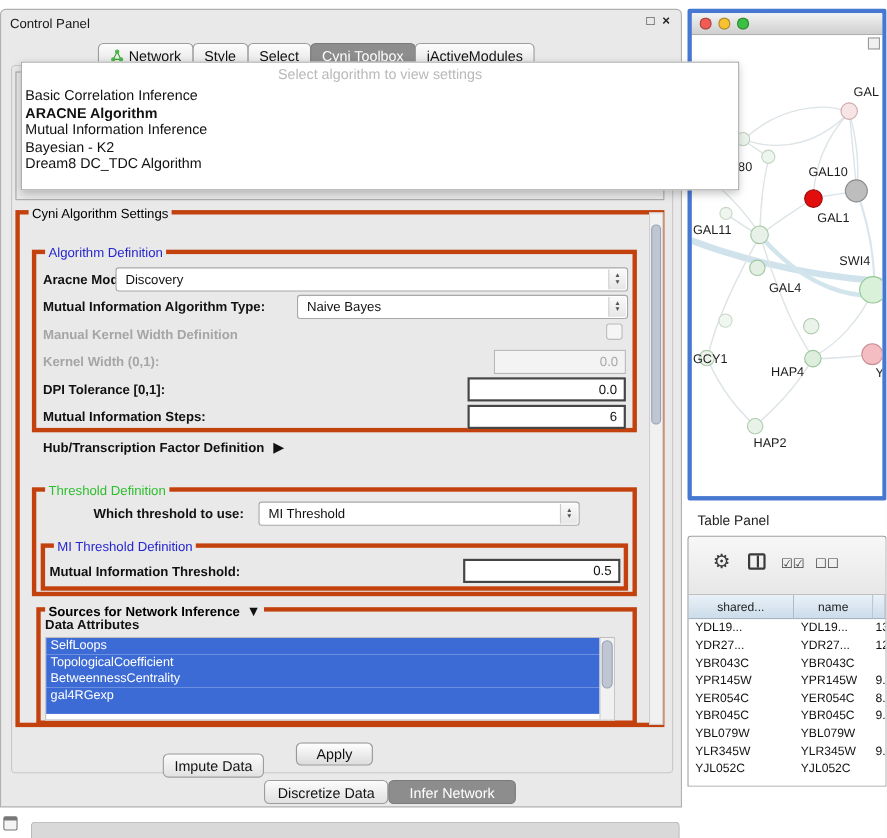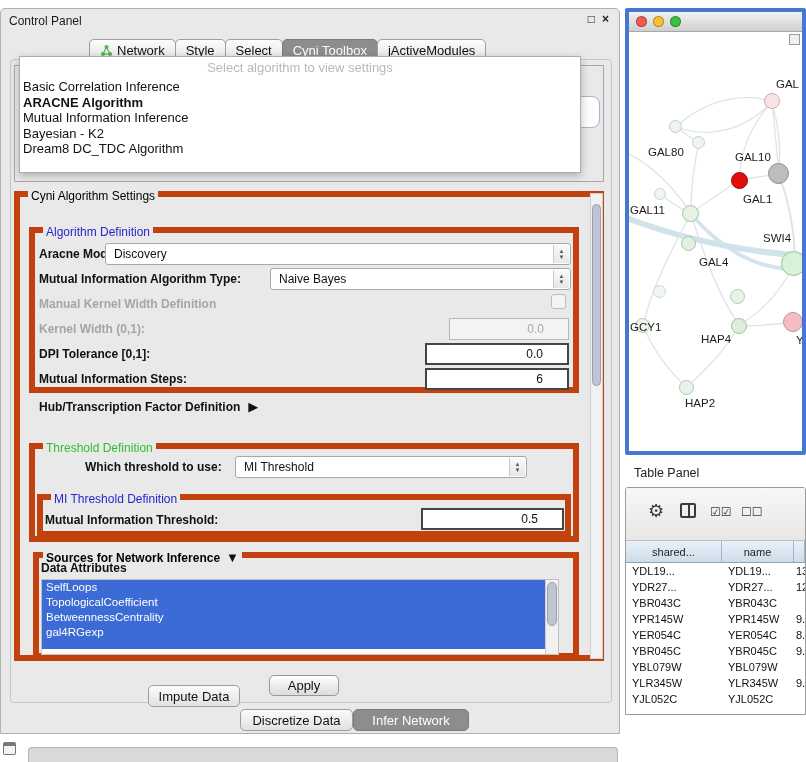--- a/index.html
+++ b/index.html
@@ -7,34 +7,34 @@
   .cpanel{position:absolute;left:0;top:8px;width:620px;height:726px;background:#e9e9e9;border:1px solid #b0b0b0;border-radius:5px 5px 0 0}
   .cp-title{position:absolute;left:8px;top:5px;font-size:12px;color:#1a1a1a}
   .winbtns{position:absolute;right:10px;top:3px;display:flex;gap:7px;font-size:12px;color:#222}
   .winbtns span{cursor:default}
   .inner-frame{position:absolute;left:9px;top:50px;width:602px;height:644px;border:1px solid #c6c6c6;border-radius:4px;background:#e9e9e9}
   .tabs{position:absolute;left:88px;top:30px;display:flex}
   .tab{display:flex;align-items:center;gap:4px;padding:3px 10px;font-size:13px;color:#111;background:linear-gradient(#fcfcfc,#e4e4e4);border:1px solid #9d9d9d;border-radius:5px 5px 0 0;margin-right:-1px;height:22px}
   .tab.selected{background:#8d8d8d;color:#fff;border-color:#7a7a7a}
   .ghost-group{position:absolute;left:13px;top:56px;width:590px;height:117px;border:1px solid #a8a8a8;z-index:1}
   .ghost-field{position:absolute;left:561px;top:87px;width:38px;height:32px;border:1px solid #a0b6d2;border-radius:8px;background:#fdfdfd;z-index:1}
-  .dropdown{position:absolute;left:18px;top:47px;width:562px;height:117px;background:#fff;border:1px solid #adadad;box-shadow:0 3px 8px rgba(0,0,0,.25);z-index:40;font-size:13px}
+  .dropdown{position:absolute;left:18px;top:47px;width:653px;height:117px;background:#fff;border:1px solid #adadad;box-shadow:0 3px 8px rgba(0,0,0,.25);z-index:40;font-size:13px}
   .dd-ph{color:#b9b9b9;text-align:center;padding-top:3px;height:22px}
   .dd-item{height:15.5px;line-height:15.5px;padding-left:3px;white-space:nowrap;color:#111}
   .dd-item.sel{font-weight:bold}
-  .group{position:absolute;border:6px solid #c2410c}
+  .group{position:absolute;border:4px solid #c2410c}
   .group-label{position:absolute;top:-8px;left:8px;background:#e9e9e9;padding:0 3px;font-size:12px;white-space:nowrap}
   .blue{color:#2626cf}
   .green{color:#2fbe2f}
   .blabel{position:absolute;font-size:12px;font-weight:bold;color:#111;white-space:nowrap;line-height:14px}
   .blabel.disabled{color:#a5a5a5}
   .combo{position:absolute;height:22px;background:#fff;border:1px solid #a8a8a8;border-radius:3px;font-size:12px;display:flex;align-items:center;padding-left:8px}
   .combo-text{color:#111}
   .stepper{position:absolute;right:1px;top:1px;bottom:1px;width:16px;border-left:1px solid #c9c9c9;background:linear-gradient(#fafafa,#e6e6e6);display:flex;flex-direction:column;justify-content:center;align-items:center;line-height:6px;font-size:6px;color:#555}
-  .field{position:absolute;height:22px;background:#fff;border:1px solid #6a6a6a;font-size:12px;display:flex;align-items:center;justify-content:flex-end;padding:0 24px;color:#111}
+  .field{position:absolute;height:22px;background:#fff;border:1px solid #6a6a6a;font-size:12px;display:flex;align-items:center;justify-content:flex-end;padding:0 6px;color:#111}
   .field.strong{border:2px solid #454545}
   .field.disabled{background:#f3f3f3;border:1px solid #b8b8b8;color:#a8a8a8}
   .checkbox{position:absolute;width:15px;height:15px;background:#f5f5f5;border:1px solid #bcbcbc;border-radius:3px}
   .vtrack{position:absolute;background:#f1f1f1;border:1px solid #cfcfcf}
   .vthumb{position:absolute;left:1px;right:1px;background:#bfc6d2;border:1px solid #98a2b4;border-radius:6px}
   .attrlist{position:absolute;left:40px;top:570px;width:518px;height:76px;background:#fff;border:1px solid #c0c0c0;display:flex}
   .attrrows{width:504px}
   .attr-row{height:15px;background:#3d6bd5;color:#fff;font-size:11.5px;line-height:15px;padding-left:4px;white-space:nowrap;overflow:hidden}
   .attr-partial{height:9px;background:#3d6bd5;overflow:hidden}
   .btn{position:absolute;display:flex;align-items:center;justify-content:center;background:linear-gradient(#fefefe,#dcdcdc);border:1px solid #979797;border-radius:5px;font-size:13px;color:#111}

